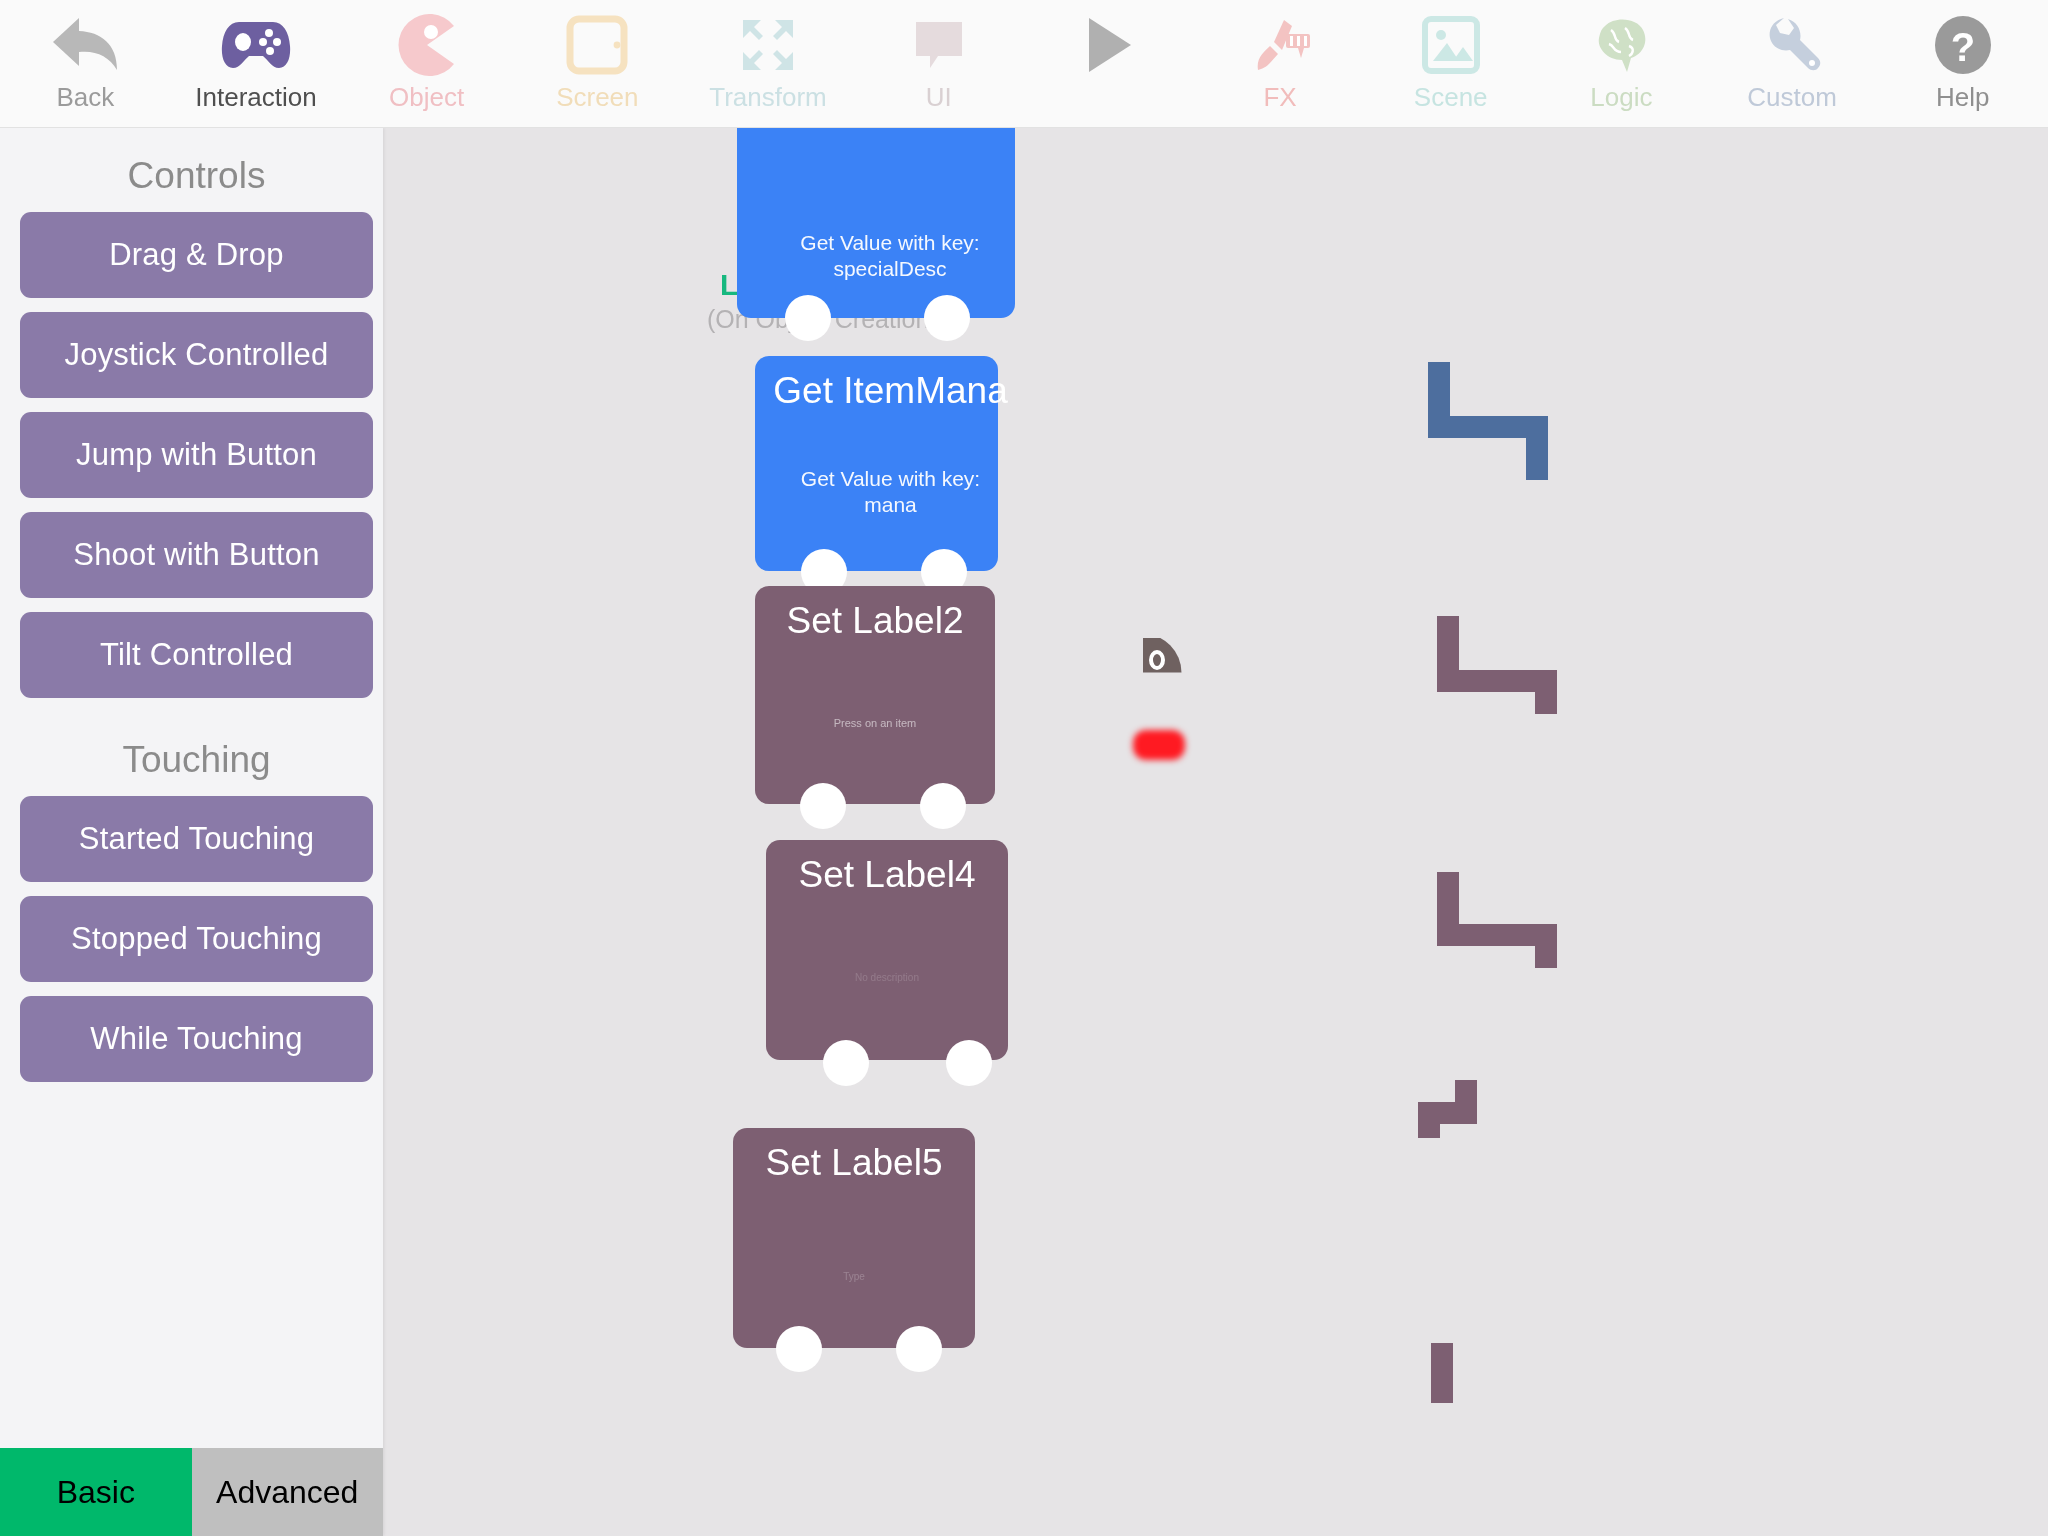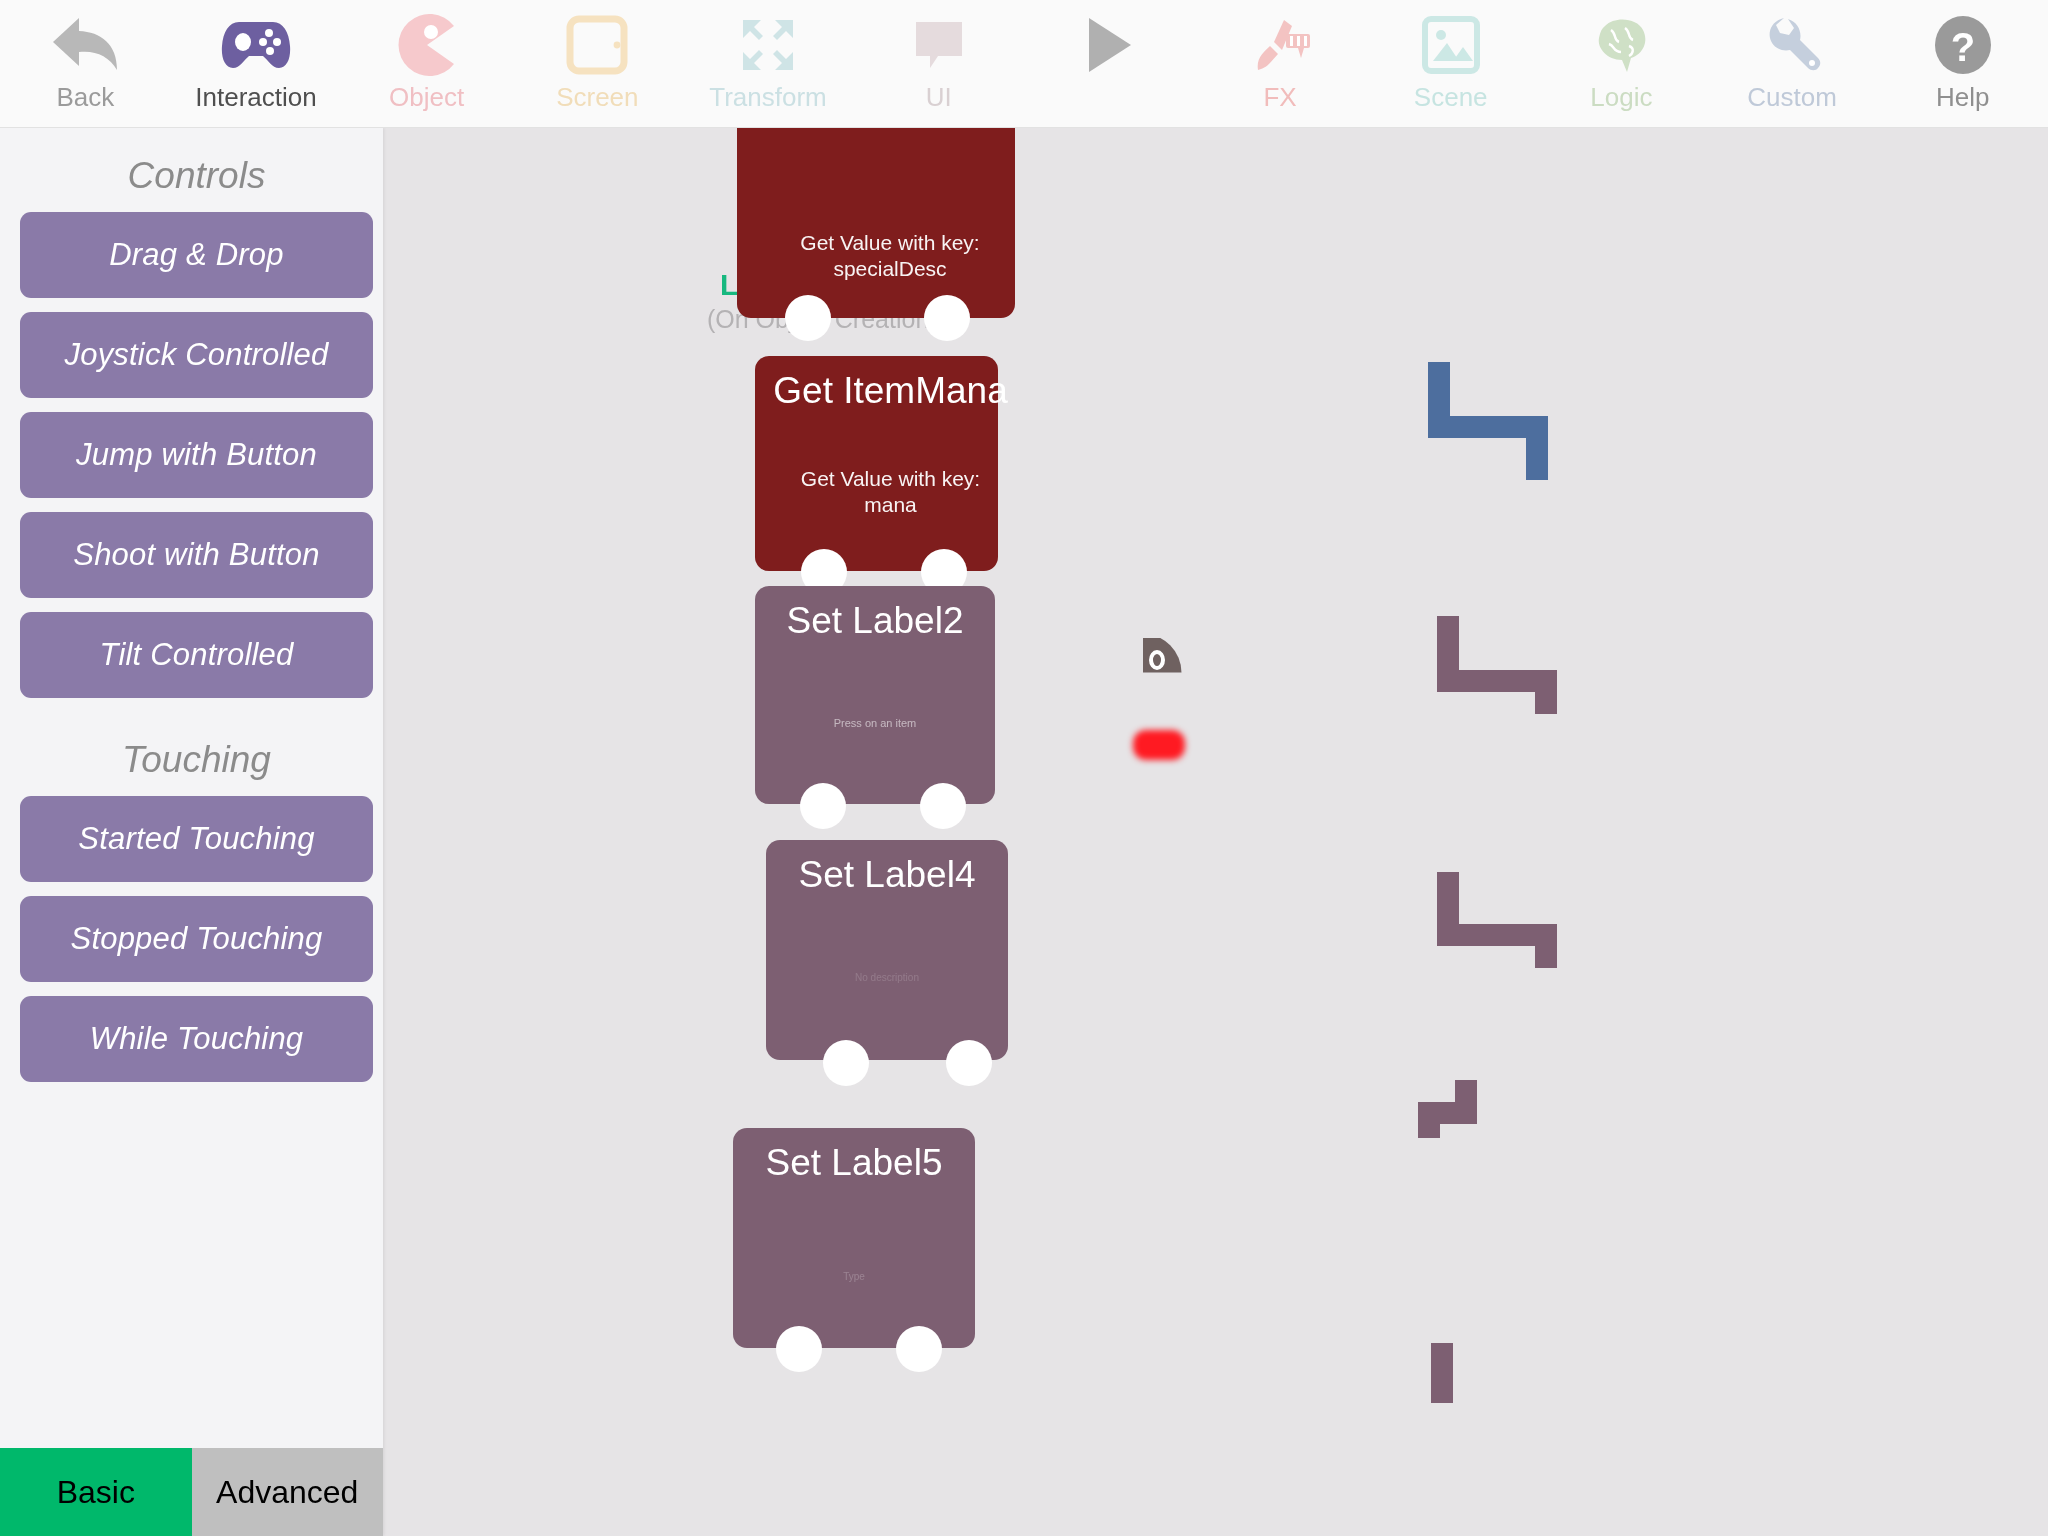--- a/index.html
+++ b/index.html
@@ -34,21 +34,20 @@
   .sidebar{
     position:absolute;left:0;top:128px;width:383px;height:1408px;
     background:#f4f4f6;
     box-sizing:border-box;
     z-index:30;
     box-shadow:1px 0 3px rgba(0,0,0,.08);
   }
   .side-scroll{
     position:absolute;left:0;top:0;width:393px;height:1318px;
     overflow:hidden;
-    font-style:italic;
   }
   .side-head{
     text-align:center;color:#8b8b8b;font-size:37px;line-height:44px;
     padding:26px 0 14px 0;font-weight:400;
   }
   .side-btn{
     margin:0 20px 14px 20px;height:86px;
     background:#8a7aa8;border-radius:11px;
     display:flex;align-items:center;justify-content:center;
     color:#ffffff;font-size:31px;letter-spacing:.2px;
@@ -80,21 +79,21 @@
   }
   .ghost-sub{
     position:absolute;color:#b4b2b4;font-size:25px;white-space:nowrap;
   }
 
   .node{
     position:absolute;border-radius:14px;box-sizing:border-box;
     display:flex;flex-direction:column;align-items:center;
     cursor:pointer;
   }
-  .node.blue{background:#7f1d1d;padding-left:28px;}
+  .node.blue{background:#3b82f6;padding-left:28px;}
   .node.purple{background:#7d5f72;}
   .node-title{
     color:#ffffff;font-size:37px;line-height:42px;margin-top:14px;
     text-align:center;white-space:nowrap;
   }
   .node-sub{
     color:#ffffff;font-size:21px;line-height:26px;text-align:center;
     margin-top:auto;margin-bottom:auto;opacity:.95;
   }
   .node-sub.tiny{font-size:11px;opacity:.55;}

